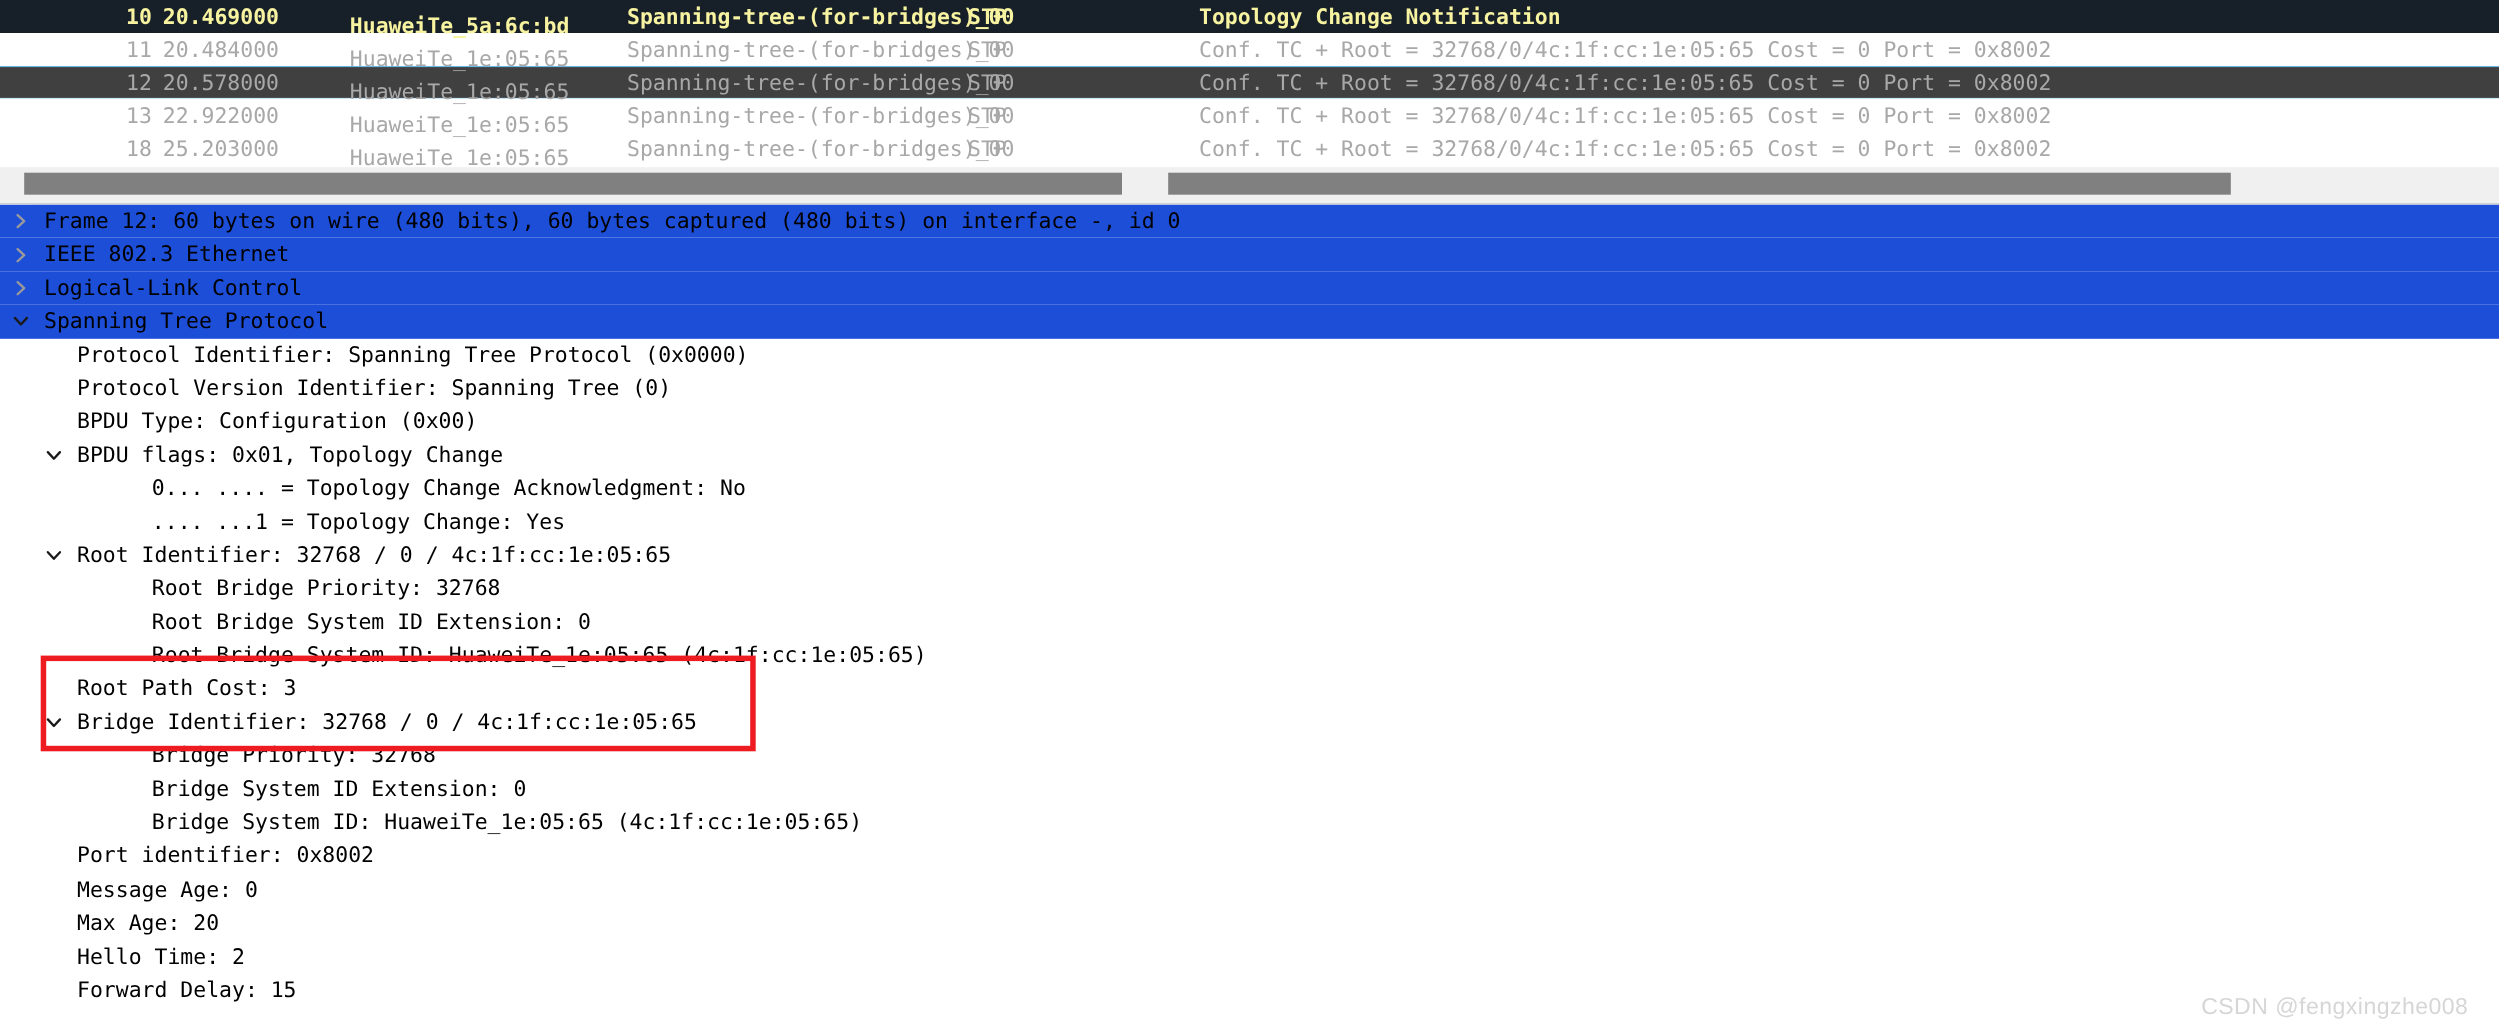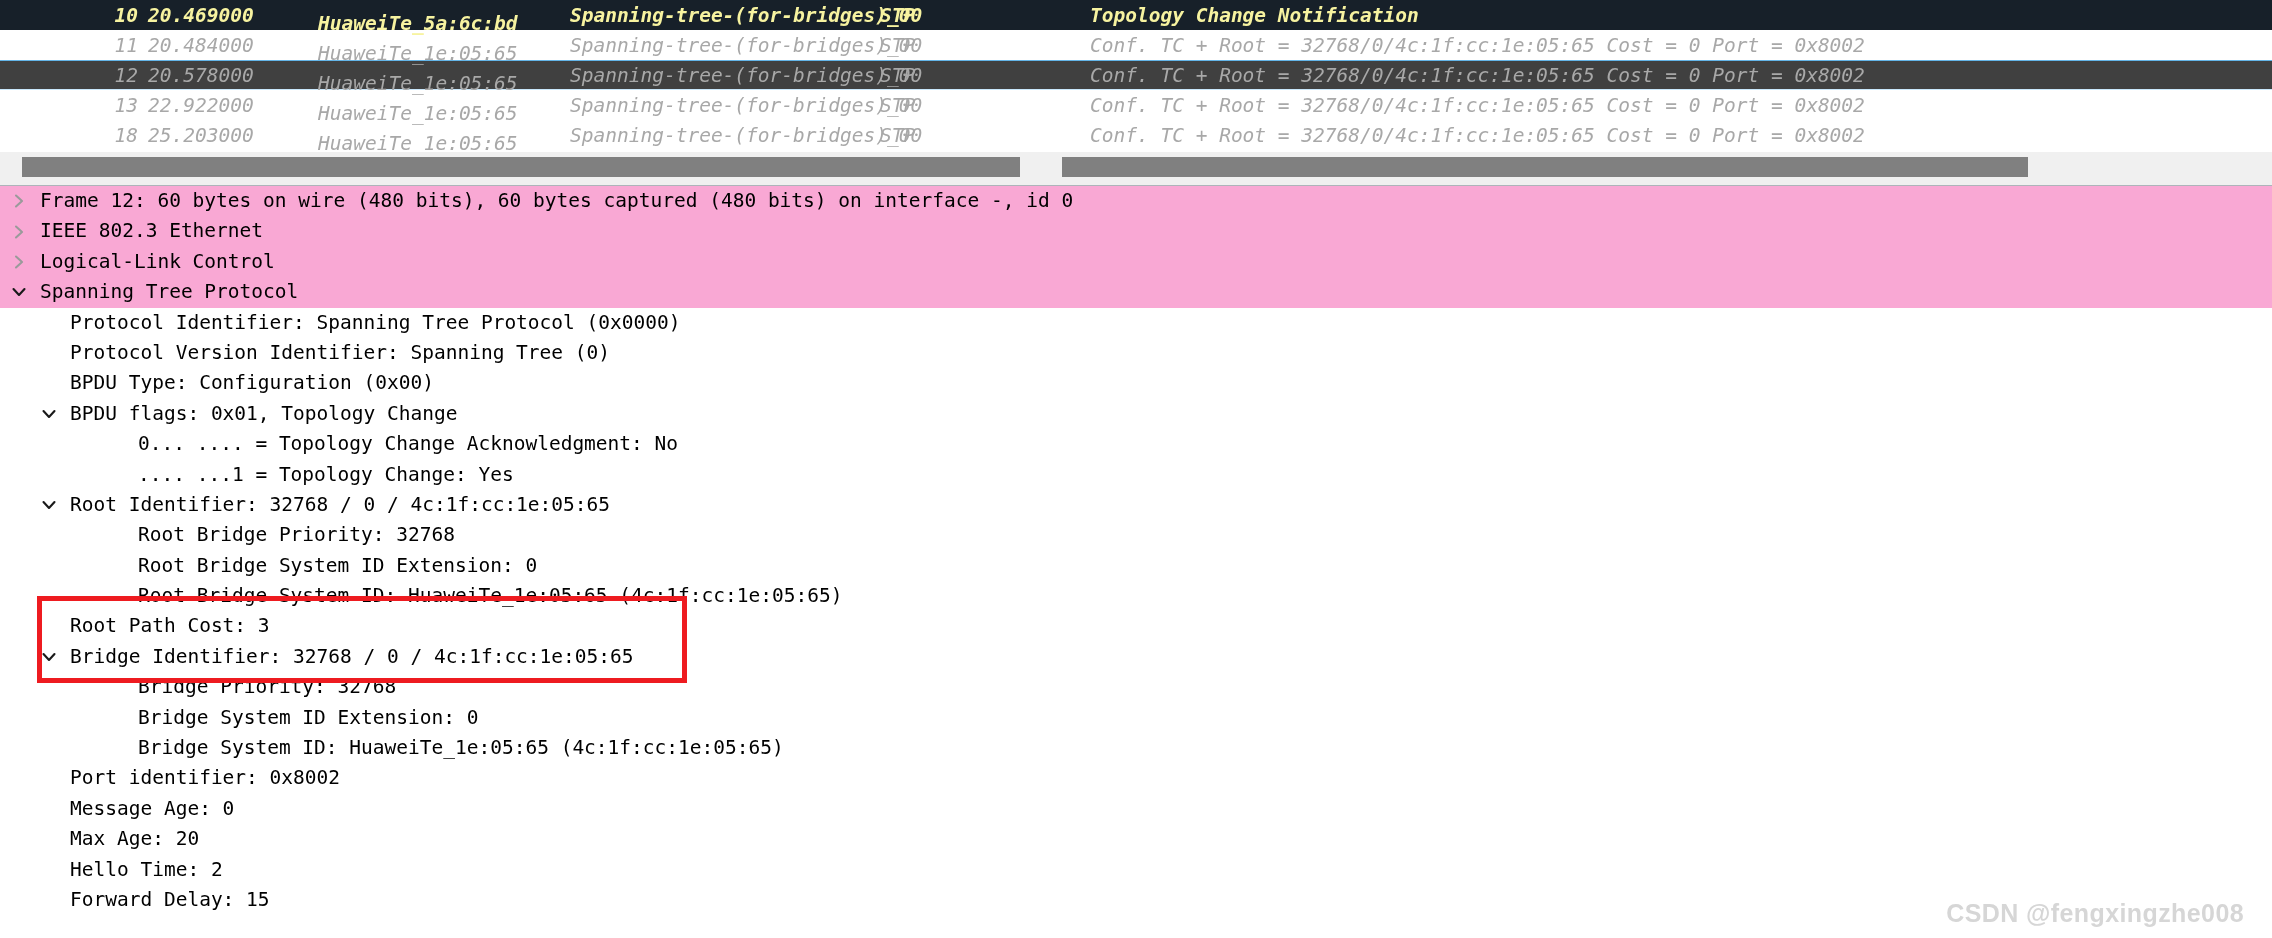--- a/index.html
+++ b/index.html
@@ -26,21 +26,20 @@
   }
   .pkt-row {
     display: flex;
     align-items: center;
     height: 30px;
     font-size: 19.5px;
     letter-spacing: 0px;
     white-space: nowrap;
     color: #a8a8a8;
     box-sizing: border-box;
-    font-style: italic;
   }
   .pkt-row.sel-dark {
     background: #172029;
     color: #f7f3a0;
     font-weight: bold;
   }
   .pkt-row.sel-blue {
     background: #c9e7fb;
     border-top: 1px solid #64b5e8;
     border-bottom: 1px solid #c9e7fb;
@@ -91,21 +90,21 @@
     background: #ffffff;
   }
   .tree-row {
     position: relative;
     height: 30.4px;
     line-height: 30.4px;
     font-size: 19.5px;
     color: #000000;
     white-space: nowrap;
   }
-  .tree-row.shaded { background: #f9a8d4; }
+  .tree-row.shaded { background: #1d4ed8; }
   .twisty {
     position: absolute;
     left: 8px;
     top: 0;
     width: 22px;
     height: 30.4px;
     display: flex;
     align-items: center;
     justify-content: center;
   }
@@ -129,25 +128,24 @@
     box-sizing: border-box;
     pointer-events: none;
   }
 
   
   #watermark {
     position: absolute;
     right: 28px;
     bottom: 10px;
     font-family: "Liberation Sans", sans-serif;
-    font-size: 25px;
+    font-size: 21px;
     color: #d6d6d6;
     letter-spacing: 0.4px;
     white-space: nowrap;
-    font-weight: bold;
   }
 </style>
 </head>
 <body>
 
 <div id="packet-list">
     <div class="pkt-row sel-dark" style="background: rgb(23, 32, 41); color: rgb(247, 243, 160);">
       <div class="c-no">10</div>
       <div class="c-time">20.469000</div>
       <div class="c-src">HuaweiTe_5a:6c:bd</div>

